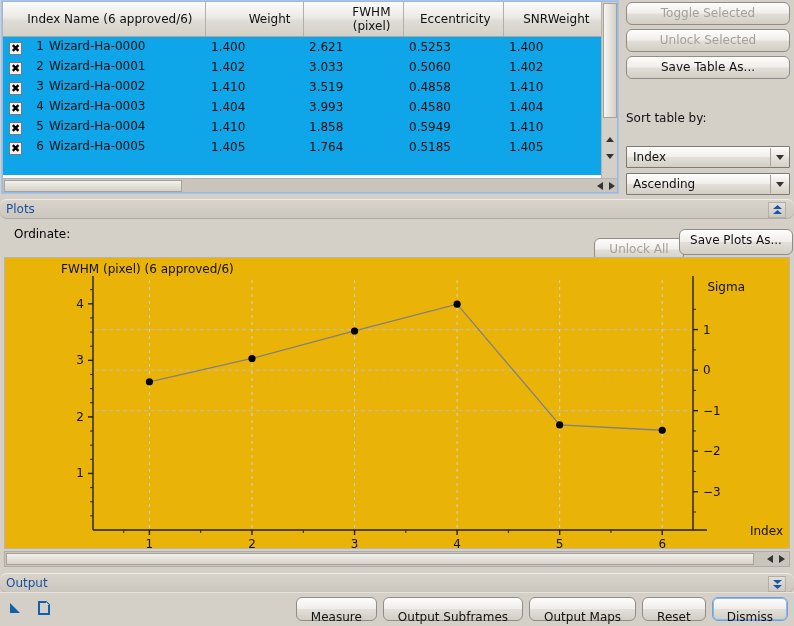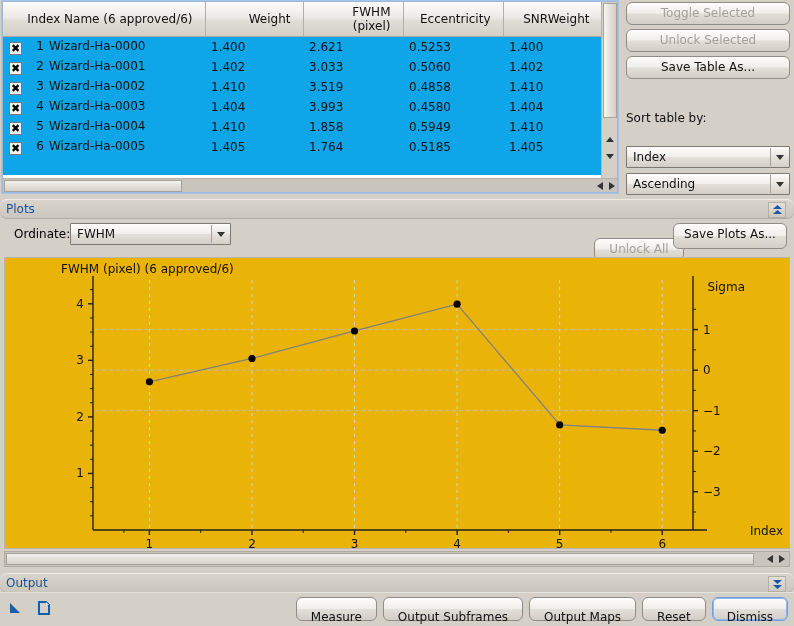--- a/index.html
+++ b/index.html
@@ -119,21 +119,21 @@
     border:1px solid #b3afa7;
     display:flex; align-items:center; justify-content:center;
   }
   .dblchev { display:block; width:11px; height:12px; }
 
   
   .ordinate-row { position: absolute; left: 0; top: 221px; width: 794px; height: 28px; padding-left: 48px; }
   .ord-label { position: absolute; left: 14px; top: 6px; font-size: 12px; }
   .ord-combo { position: absolute; left: 70px; top: 2px; width: 161px; height: 22px; }
   .btn-unlock-all { position: absolute; left: 579px; top: 2px; width: 90px; height: 23px; margin:15px; }
-  .btn-save-plots { position: absolute; left: 673px; top: 2px; width: 114px; height: 26px; margin:0; }
+  .btn-save-plots { position: absolute; left: 673px; top: 2px; width: 114px; height: 26px; margin:6px; }
 
   .plot-panel {
     position: absolute; left: 4px; top: 257px; width: 786px; height: 292px;
     background: #eab308; border: 1px solid #b9b5ad;
   }
   .plot-title { position: absolute; left: 56px; top: 4px; font-size: 12px; color: #111; }
   .axis-sigma-title { position: absolute; right: 44px; top: 22px; font-size: 12px; color: #111; text-align: center; }
   .axis-index-title { position: absolute; right: 6px; bottom: 10px; font-size: 12px; color: #111; }
   .plot-svg { position: absolute; left: 0; top: 0; }
 
@@ -277,26 +277,20 @@
     <span class="sec-icon">
       <svg class="dblchev" viewBox="0 0 11 12">
         <polygon points="5.5,1 10,5 1,5" fill="#1a55a8"></polygon>
         <polygon points="5.5,6 10,10 1,10" fill="#1a55a8"></polygon>
       </svg>
     </span>
   </div>
 
   <div class="ordinate-row">
     <span class="ord-label">Ordinate:</span>
-    <div class="pi-combo ord-combo">
-      <span>FWHM</span>
-      <span class="combo-arrow">
-          <span class="tri tri-dn"></span>
-        </span>
-    </div>
     <div class="pi-btn disabled btn-unlock-all">Unlock All</div>
     <div class="pi-btn btn-save-plots">Save Plots As...</div>
   </div>
 
   <div class="plot-panel">
     <div class="plot-title">FWHM (pixel) (6 approved/6)</div>
     <div class="axis-sigma-title">Sigma</div>
     <div class="axis-index-title">Index</div>
     <svg class="plot-svg" id="chart-svg" width="786" height="292">
         <line x1="90" y1="71.60896551724139" x2="692" y2="71.60896551724139" stroke="#bdbdbd" stroke-width="1" stroke-dasharray="4,3"></line>

